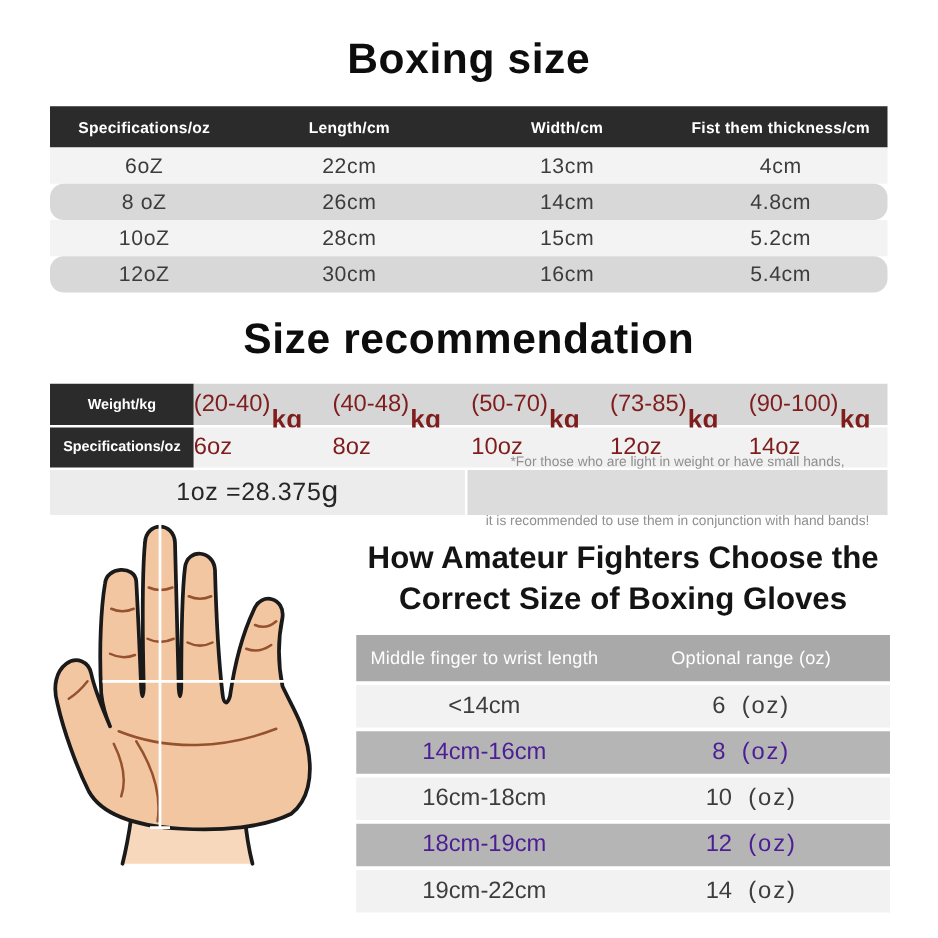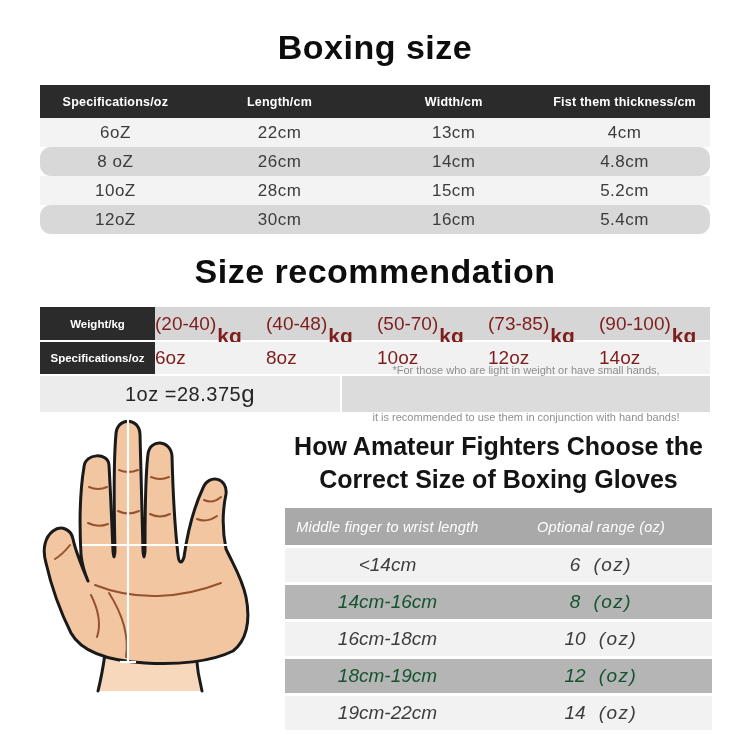--- a/index.html
+++ b/index.html
@@ -43,50 +43,50 @@
   .t2-vals > div {
     width:20%; display:flex; align-items:baseline; 
     font-size:19px; color:#7f1d1d;
   }
   .r1 { height:33px; } .r1 .t2-vals { background:#d6d6d6; }
   .r2 { height:32px; } .r2 .t2-vals { background:#f1f1f1; }
   .t2-vals > div { align-items:center; }
   .unit-kg { font-size:21px; font-weight:700; margin-left:1px;margin-top:24px; }
   .r3 { height:36px; margin-bottom:0; }
   .t2-conv {
-    width:300px; background:#ececec; display:flex; align-items:center; justify-content:center;
+    width:332px; background:#ececec; display:flex; align-items:center; justify-content:center;
     font-size:20px; color:#262626; letter-spacing:0.5px;
   }
   .unit-g { font-size:24px; font-weight:500; }
   .t2-note {
     flex:1; margin-left:2px; background:#dcdcdc; color:#8f8f8f;
     display:flex; flex-direction:column; align-items:center; justify-content:center;
     font-size:11px; line-height:15px;gap:32px;
   }
 
   
   .hand-svg { position:absolute; left:25px; top:413px; width:245px; height:337px; }
 
   
   .sub-heading {
     position:absolute; left:285px; top:430px; width:427px; text-align:center;
     font-size:25px; font-weight:700; color:#141414; line-height:33px;
   }
-  .table3 { position:absolute; left:285px; top:508px; width:427px;font-style:italic; }
+  .table3 { position:absolute; left:285px; top:508px; width:427px; }
   .t3-head { display:flex; height:37px; background:#a9a9a9; margin-bottom:3px; }
   .t3-hcell {
     display:flex; align-items:center; justify-content:center;
     color:#ffffff; font-size:14.5px; letter-spacing:0.2px;
   }
   .t3-row { display:flex; height:34px; margin-bottom:3px; }
   .t3-c1 { width:48%; display:flex; align-items:center; justify-content:center; }
   .t3-c2 { width:52%; display:flex; align-items:center; justify-content:center; gap:13px; }
   .t3-row .t3-c1, .t3-row .t3-c2 { font-size:19px; }
   .t3-light { background:#f2f2f2; color:#3d3d3d; }
-  .t3-gray  { background:#b5b5b5; color:#14532d; }
+  .t3-gray  { background:#b5b5b5; color:#4c1d95; }
   .t3-unit { letter-spacing:1.5px; }
 </style>
 </head>
 <body>
 
 <div class="page">
 
   <div class="big-title t-boxing">Boxing size</div>
 
   <div class="table1">

